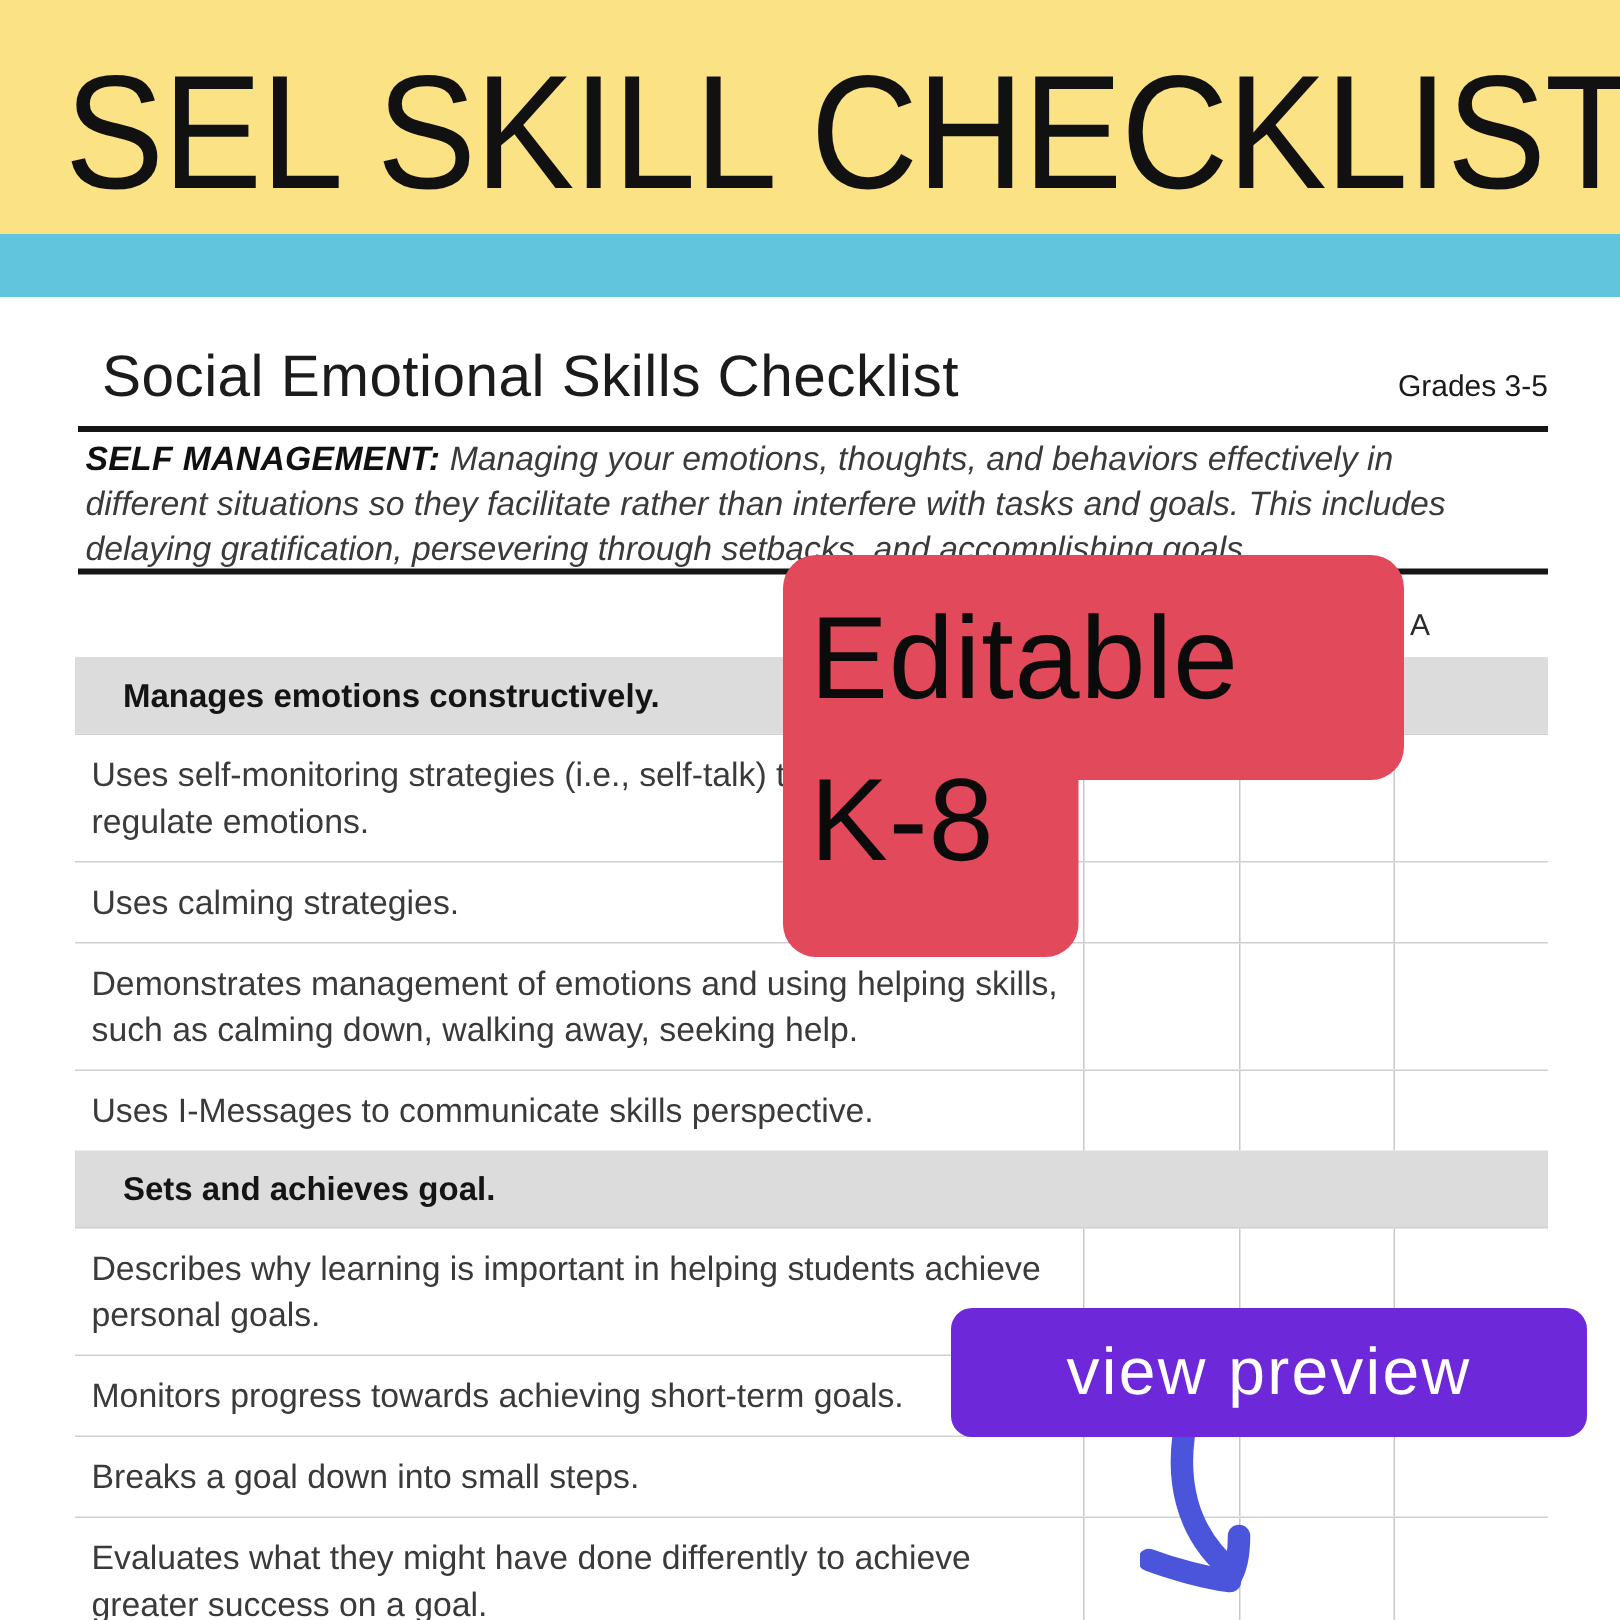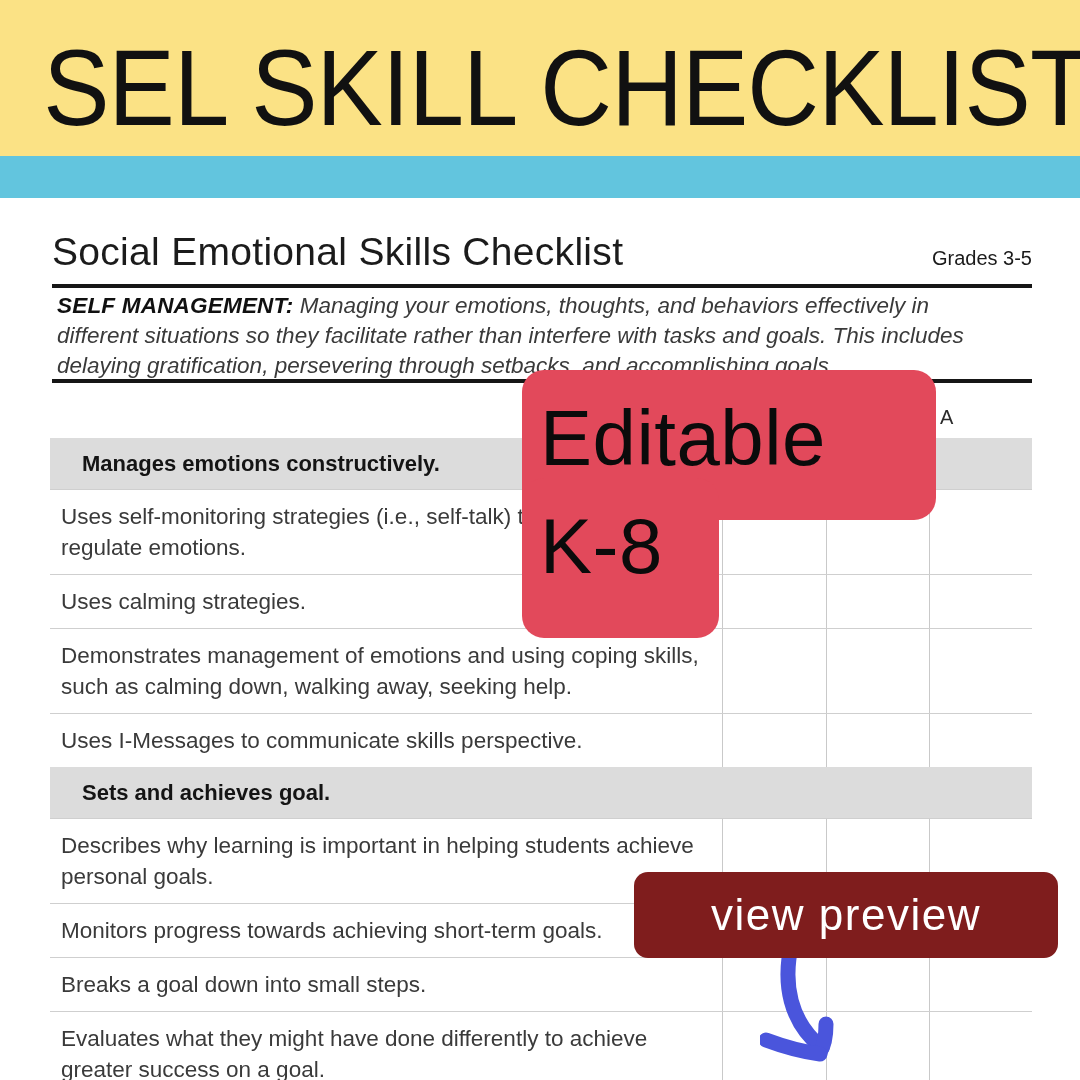--- a/index.html
+++ b/index.html
@@ -66,20 +66,21 @@
     display: flex;
     align-items: baseline;
     justify-content: space-between;
   }
   .doc-title {
     font-size: 39px;
     font-weight: 400;
     color: #1b1b1b;
     letter-spacing: 0.3px;
     white-space: nowrap;
+    margin-left: 16px;
   }
   .doc-grades {
     font-size: 20px;
     font-weight: 400;
     color: #1b1b1b;
     white-space: nowrap;
   }
 
   .rule-thick {
     position: absolute;
@@ -204,21 +205,21 @@
   }
   #badge-editable .badge-line { display: block; }
 
   
   #btn-view-preview {
     position: absolute;
     left: 634px;
     top: 872px;
     width: 424px;
     height: 86px;
-    background: #7f1d1d;
+    background: #6d28d9;
     border-radius: 14px;
     z-index: 25;
     display: flex;
     align-items: center;
     justify-content: center;
   }
   #btn-view-preview .btn-label {
     color: #ffffff;
     font-size: 44px;
     font-weight: 300;
@@ -274,21 +275,21 @@
     </div>
 
     <div class="row">
       <div class="row-label">Uses calming strategies.</div>
       <div class="cell c1"></div>
       <div class="cell c2"></div>
       <div class="cell c3"></div>
     </div>
 
     <div class="row">
-      <div class="row-label">Demonstrates management of emotions and using coping skills, such as calming down, walking away, seeking help.</div>
+      <div class="row-label">Demonstrates management of emotions and using helping skills, such as calming down, walking away, seeking help.</div>
       <div class="cell c1"></div>
       <div class="cell c2"></div>
       <div class="cell c3"></div>
     </div>
 
     <div class="row">
       <div class="row-label">Uses I-Messages to communicate skills perspective.</div>
       <div class="cell c1"></div>
       <div class="cell c2"></div>
       <div class="cell c3"></div>

